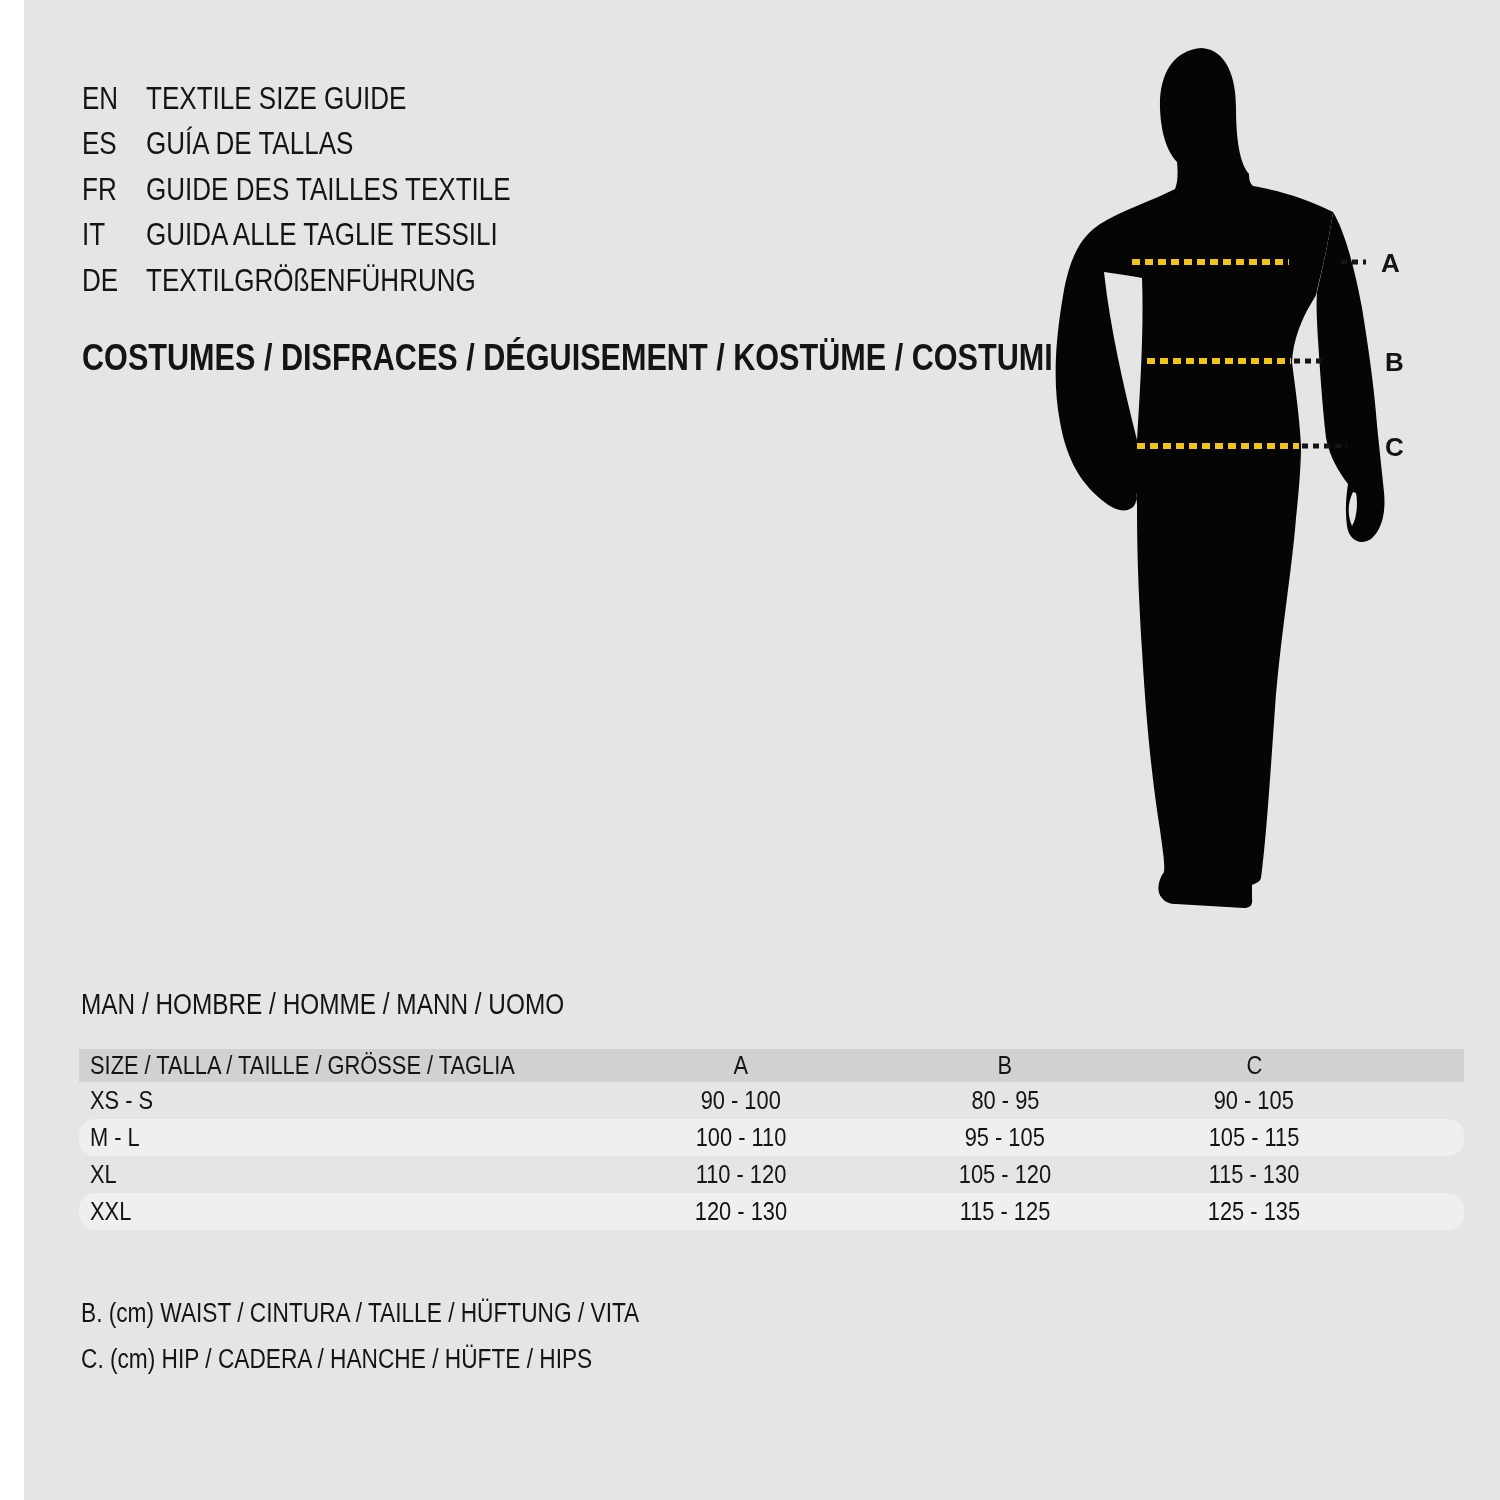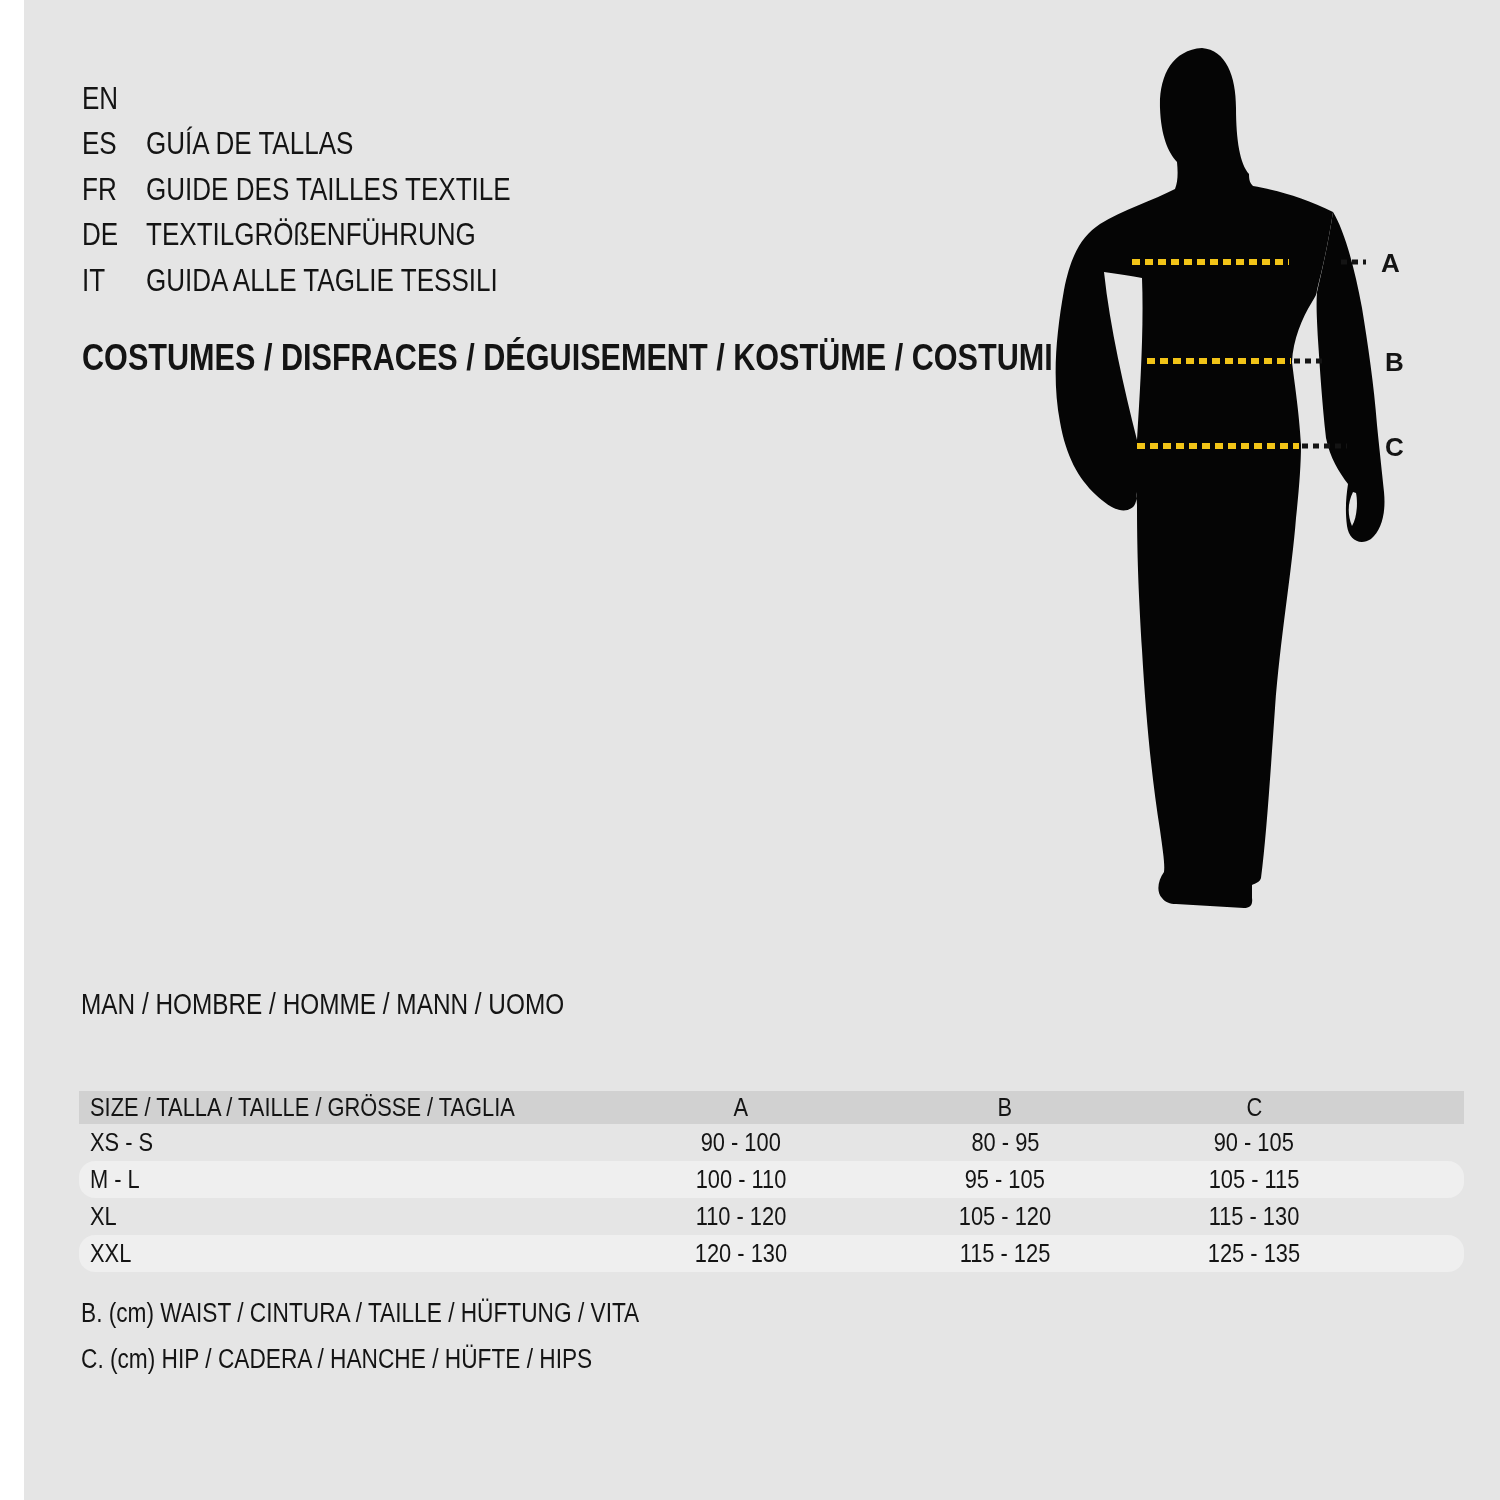--- a/index.html
+++ b/index.html
@@ -22,57 +22,58 @@
 
   
   .figure-wrap{position:absolute;left:1020px;top:40px;width:420px;height:920px;}
   .figure-wrap svg{display:block;width:420px;height:920px;}
   .measure-label{font-family:"Liberation Sans","DejaVu Sans",sans-serif;font-size:26px;font-weight:bold;fill:#141414;}
 
   
   .section-title{position:absolute;left:57px;top:986px;margin:0;font-size:29px;font-weight:normal;line-height:36px;}
 
   
-  .size-table{position:absolute;left:55px;top:1091px;width:1385px;font-size:26px;text-align:center;}
+  .size-table{position:absolute;left:55px;top:1049px;width:1385px;font-size:26px;text-align:center;}
   .t-row{display:grid;grid-template-columns:437px 450px 78px 420px;height:37px;align-items:stretch;}
   .t-row.header{height:33px;background:#d1d1d1;}
   .t-row.stripe{background:#efefef;border-radius:16px;}
   .t-cell{display:flex;align-items:center;overflow:visible;}
   .t-cell.left{justify-content:flex-start;padding-left:11px;}
   .t-cell.center{justify-content:center;}
   .t-cell.center .cx{transform-origin:50% 50%;}
 
   
   .legend{position:absolute;left:57px;top:1291px;}
   .legend-row{display:flex;align-items:center;height:45.5px;font-size:27px;}
 </style>
 </head>
 <body>
 
 <div class="canvas">
 
   <div class="lang-block">
     <div class="lang-row">
       <span class="lang-code"><span class="cx">EN</span></span>
+      <span class="lang-label"><span class="cx">TEXTILE SIZE GUIDE</span></span>
     </div>
     <div class="lang-row">
       <span class="lang-code"><span class="cx">ES</span></span>
       <span class="lang-label"><span class="cx">GUÍA DE TALLAS</span></span>
     </div>
     <div class="lang-row">
       <span class="lang-code"><span class="cx">FR</span></span>
       <span class="lang-label"><span class="cx">GUIDE DES TAILLES TEXTILE</span></span>
     </div>
     <div class="lang-row">
+      <span class="lang-code"><span class="cx">IT</span></span>
+      <span class="lang-label"><span class="cx">GUIDA ALLE TAGLIE TESSILI</span></span>
+    </div>
+    <div class="lang-row">
       <span class="lang-code"><span class="cx">DE</span></span>
       <span class="lang-label"><span class="cx">TEXTILGRÖßENFÜHRUNG</span></span>
-    </div>
-    <div class="lang-row">
-      <span class="lang-code"><span class="cx">IT</span></span>
-      <span class="lang-label"><span class="cx">GUIDA ALLE TAGLIE TESSILI</span></span>
     </div>
   </div>
 
   <h1 class="category-title"><span class="cx">COSTUMES / DISFRACES / DÉGUISEMENT / KOSTÜME / COSTUMI</span></h1>
 
   <div class="figure-wrap">
     <svg viewBox="0 0 420 920" xmlns="http://www.w3.org/2000/svg">
 
       <path fill-rule="evenodd" d="
         M158,8

